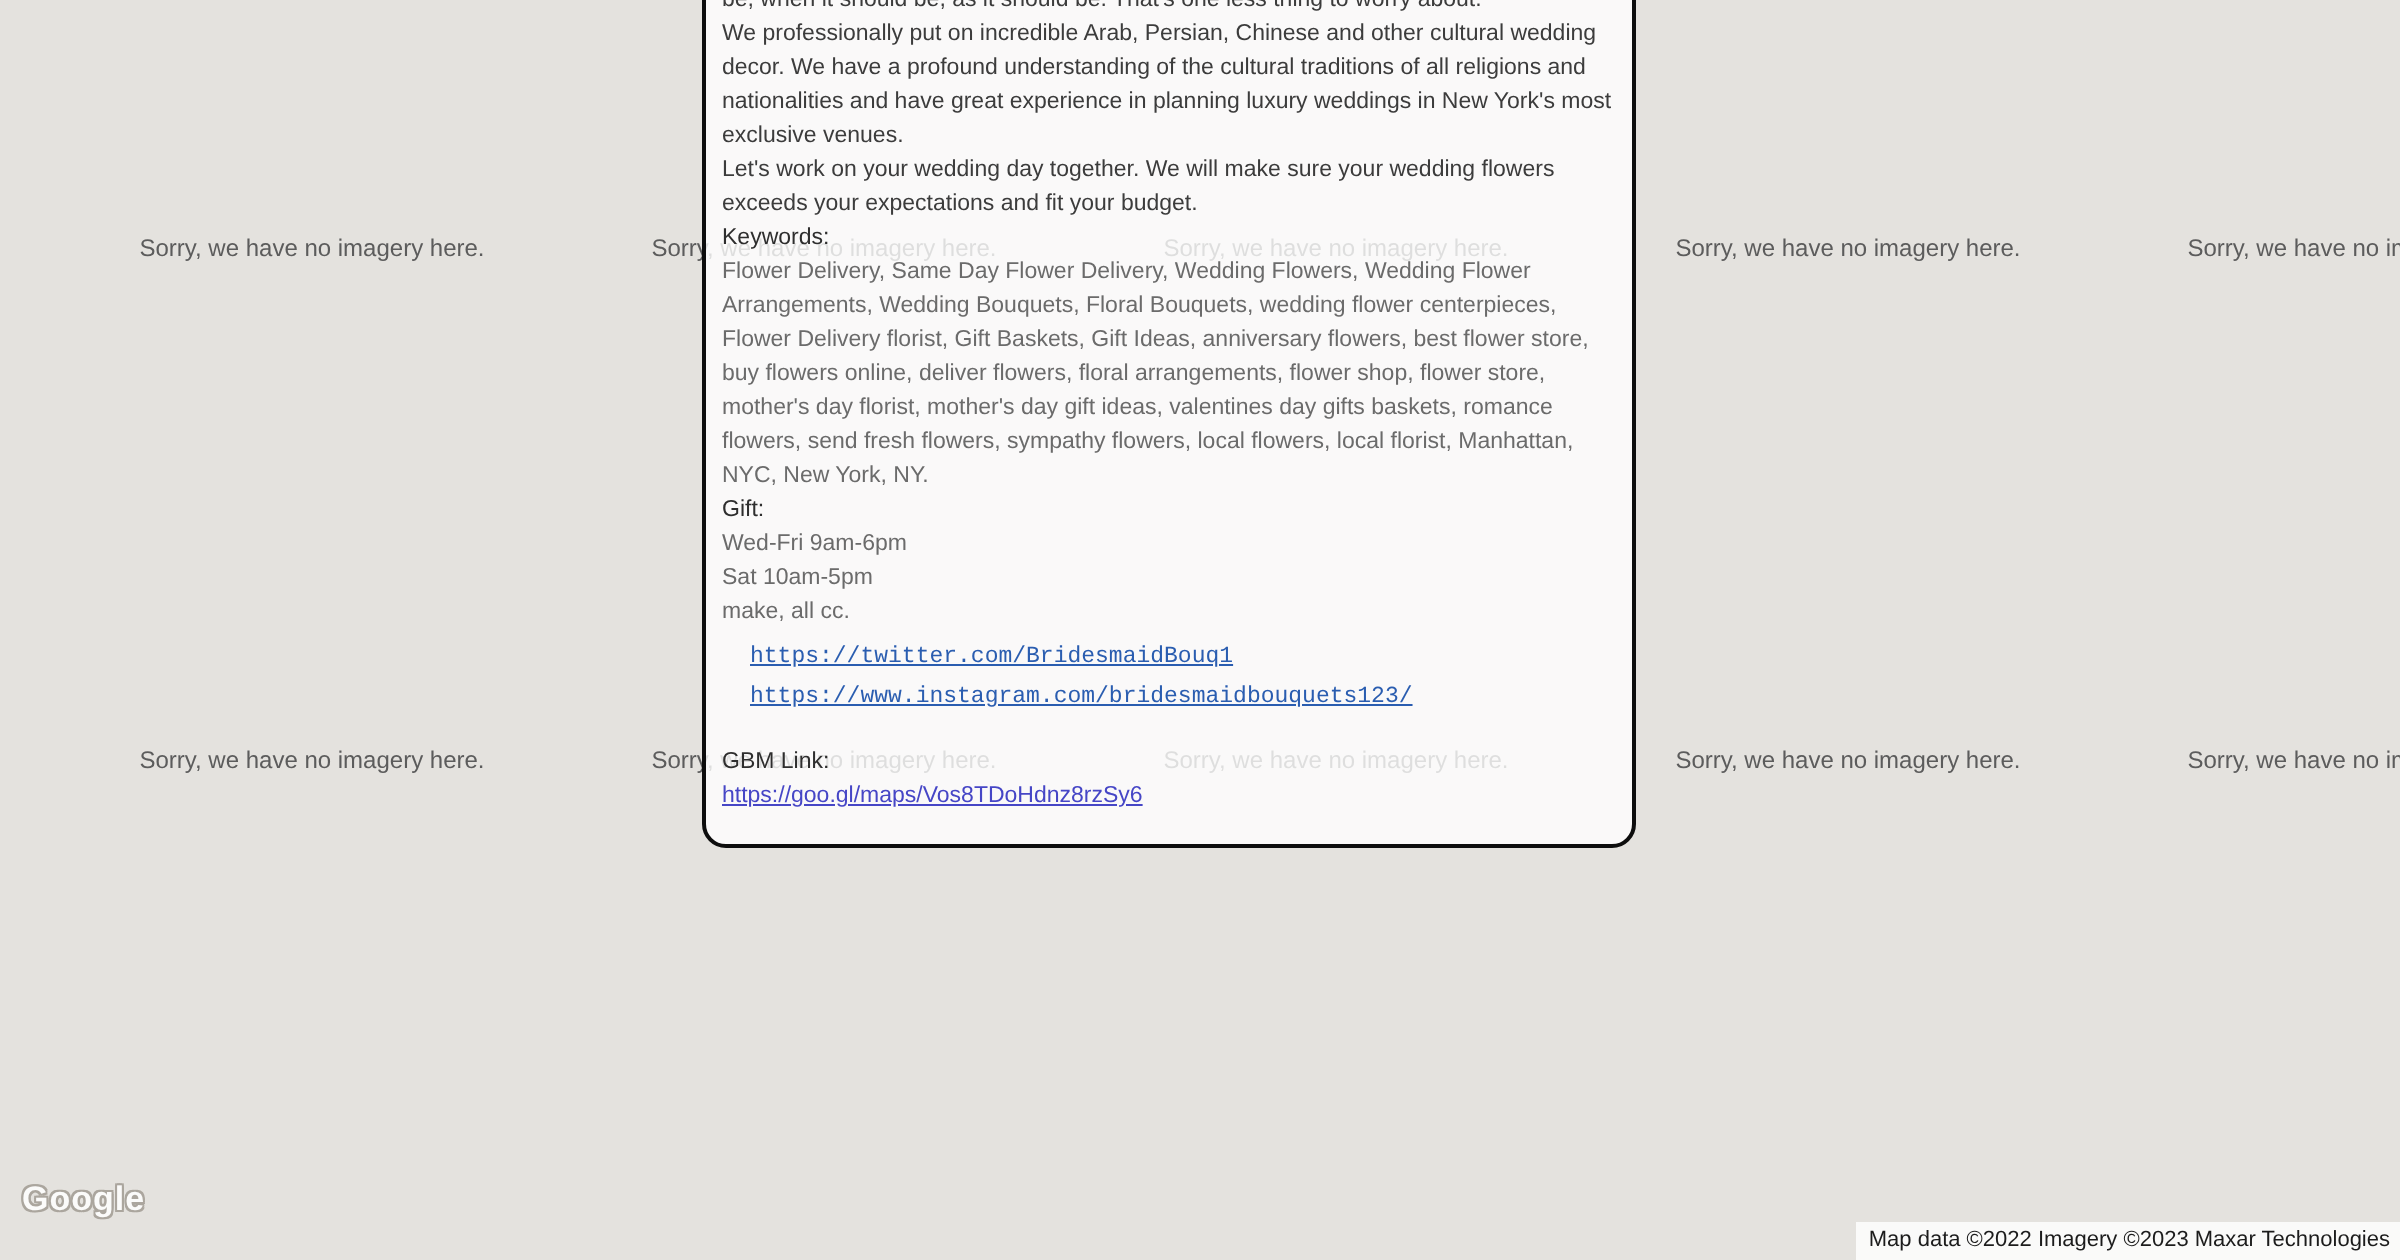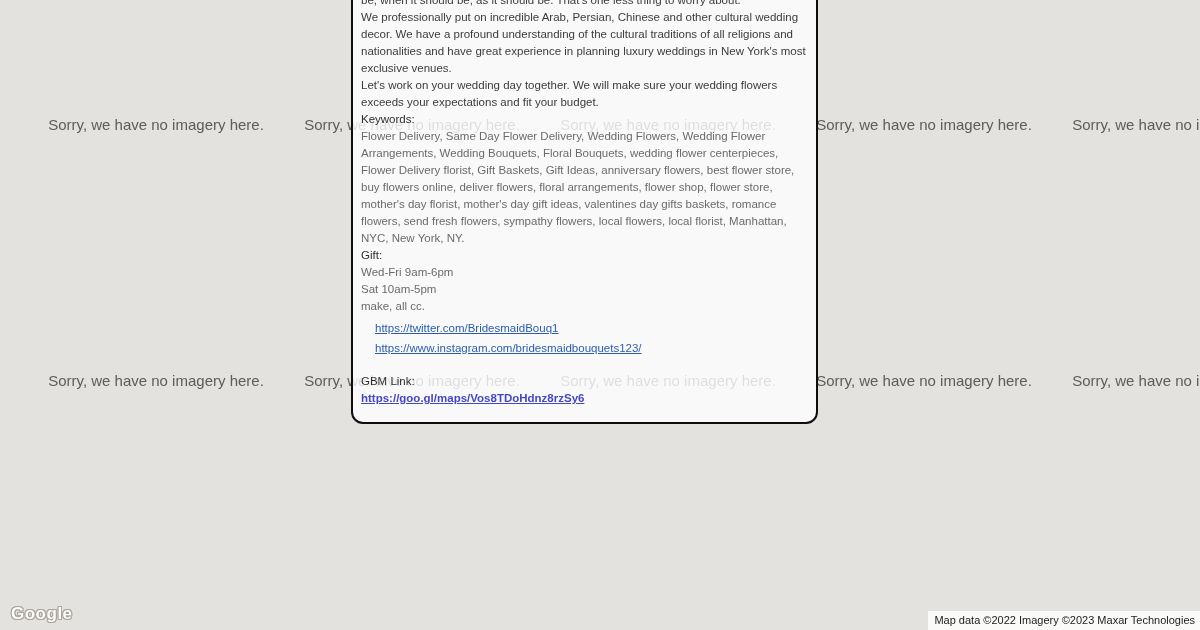--- a/index.html
+++ b/index.html
@@ -10,21 +10,21 @@
     background: #e4e2de;
     overflow: hidden;
     font-family: "Liberation Sans", "DejaVu Sans", sans-serif;
   }
 
   
   .tile-label {
     position: absolute;
     transform: translate(-50%, -50%);
     white-space: nowrap;
-    font-size: 15px;
+    font-size: 12px;
     color: #5c5c5c;
     z-index: 1;
   }
   .c1 { left: 156px; }
   .c2 { left: 412px; }
   .c3 { left: 668px; }
   .c4 { left: 924px; }
   .c5 { left: 1180px; }
   .r1 { top: 124px; }
   .r2 { top: 380px; }
@@ -49,30 +49,30 @@
   .body  { color: #3c3c3c; }
   .label { color: #2e2e2e; }
   .muted { color: #6b6b6b; }
   .link {
     display: block;
     text-decoration: underline;
     font-size: 11.5px;
     line-height: 17px;
   }
   .link.blue   { color: #2a5db0; }
-  .link.indigo { color: #4646c6; font-weight: bold; }
-  .social-links { margin: 5px 0 0 14px; }
+  .link.indigo { color: #4646c6; }
+  .social-links { margin: 5px 0 0 14px; font-family: Liberation Mono, monospace; }
   .social-links .link { margin: 0 0 3px 0; }
   .gbm-label { margin-top: 16px !important; }
 
   
   .google-logo {
     position: absolute;
     left: 11px;
-    bottom: 6px;
+    bottom: 20px;
     z-index: 3;
     font-size: 17px;
     font-weight: bold;
     letter-spacing: 0.5px;
     color: rgba(255, 255, 255, 0.95);
     text-shadow: -1px 0 #aba69e, 0 1px #aba69e, 1px 0 #aba69e, 0 -1px #aba69e,
                  -1px -1px #aba69e, 1px 1px #aba69e, -1px 1px #aba69e, 1px -1px #aba69e;
     cursor: pointer;
   }
 

